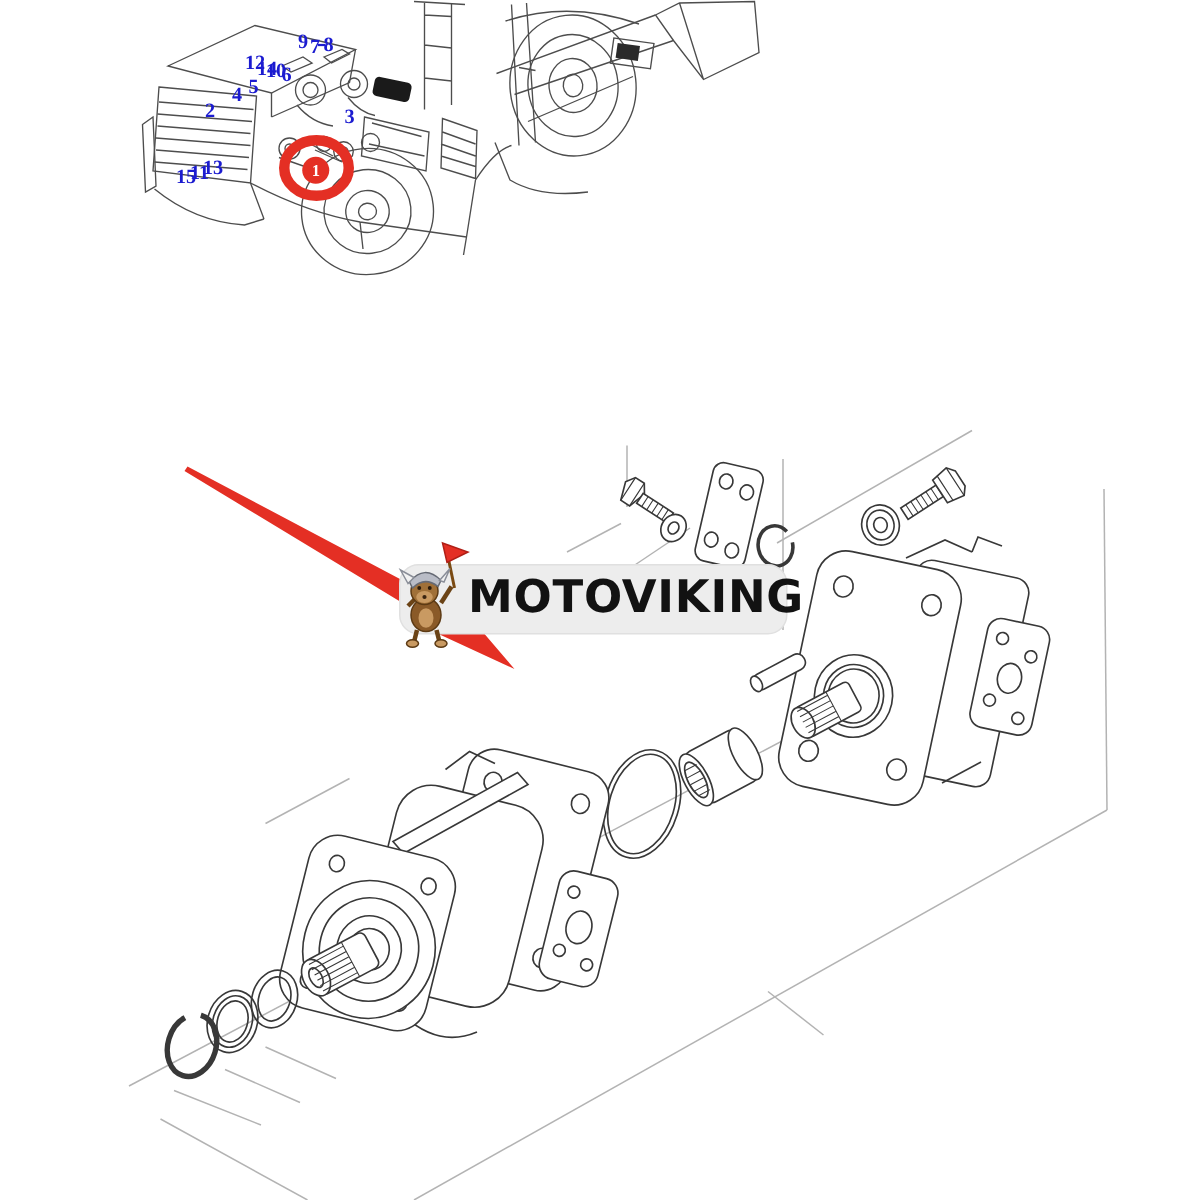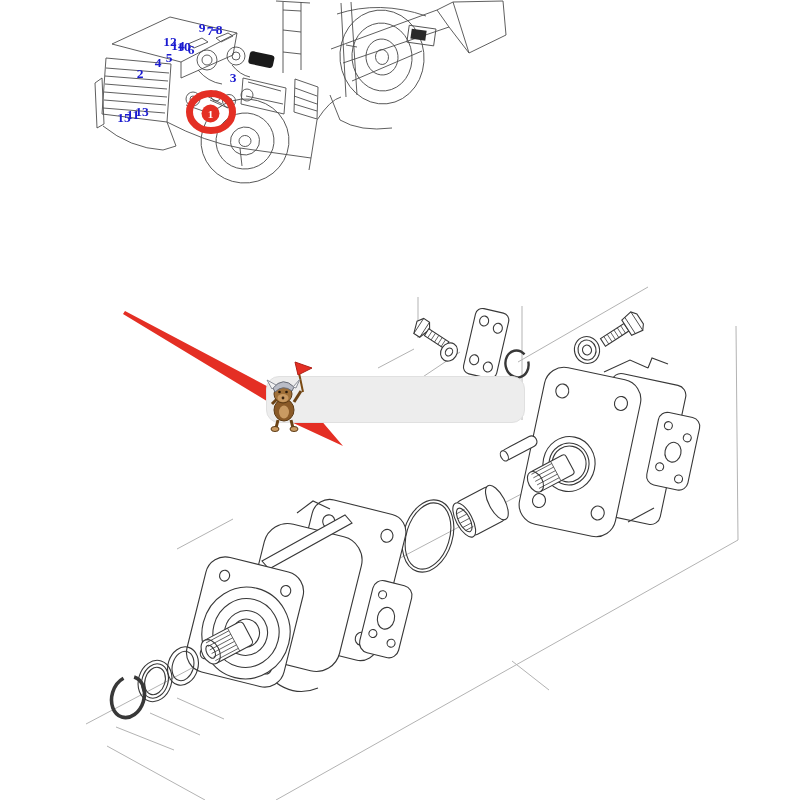--- a/index.html
+++ b/index.html
@@ -245,20 +245,21 @@
     </g>
     <g>
       <ellipse cx="128" cy="697" rx="16" ry="21" transform="rotate(17 128 697)" stroke-width="3.6" stroke-dasharray="76 11"></ellipse>
     </g>
   </g>
 
   <polygon points="125,311 299.7,403.5 302.5,398.7 343,446 289.5,421.3 292.3,416.5 123,314" fill="#e42f24" stroke="none"></polygon>
 </svg>
 
 <div id="brand-band"></div>
+<div id="brand-text">MOTOVIKING</div>
 <svg id="mascot" width="50" height="74" viewBox="0 0 50 74">
   <g stroke="#5c3a14" stroke-width="1">
     <line x1="34" y1="10" x2="39" y2="34" stroke="#7a4a12" stroke-width="2"></line>
     <polygon points="31,4 48,10 34,17" fill="#e42f24" stroke="#b01f16"></polygon>
     <path d="M8,46 L14,40" stroke="#6b4316" stroke-width="3"></path>
     <path d="M30,44 L37,33" stroke="#6b4316" stroke-width="3"></path>
     <ellipse cx="20" cy="52" rx="10" ry="11" fill="#8a5a28"></ellipse>
     <ellipse cx="20" cy="54" rx="5" ry="6.5" fill="#c99a62" stroke="none"></ellipse>
     <path d="M14,62 L12,70 M27,62 L29,70" stroke="#6b4316" stroke-width="3"></path>
     <ellipse cx="11" cy="71" rx="4" ry="2.5" fill="#c99a62"></ellipse>

